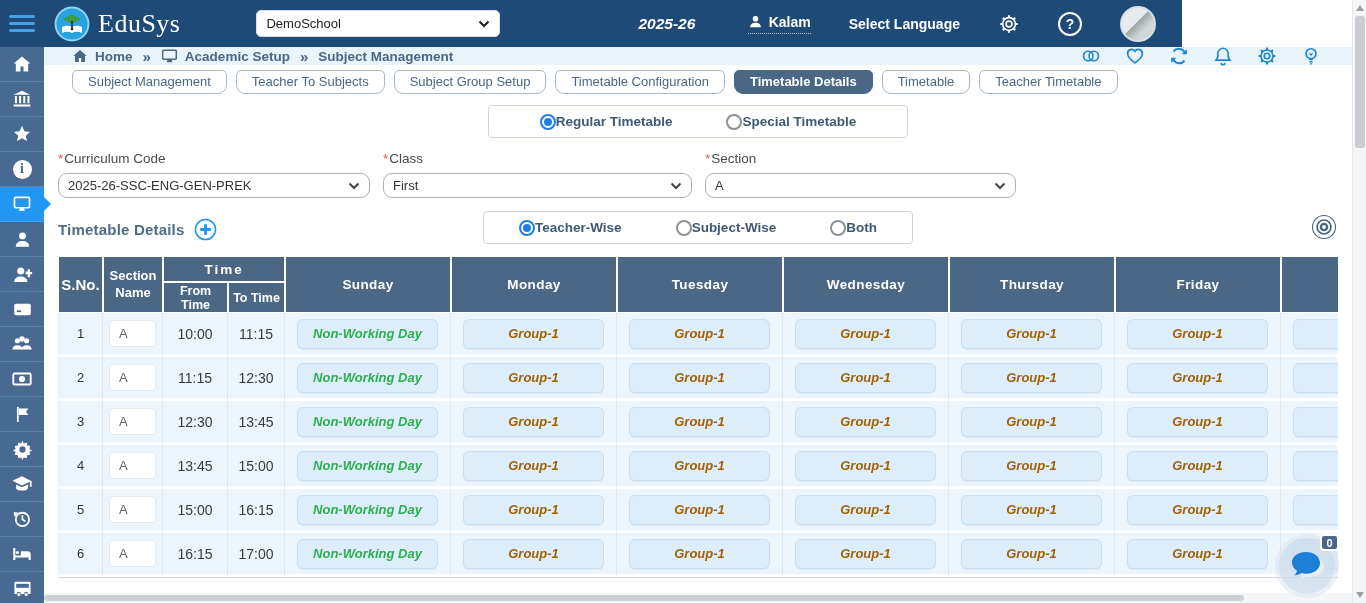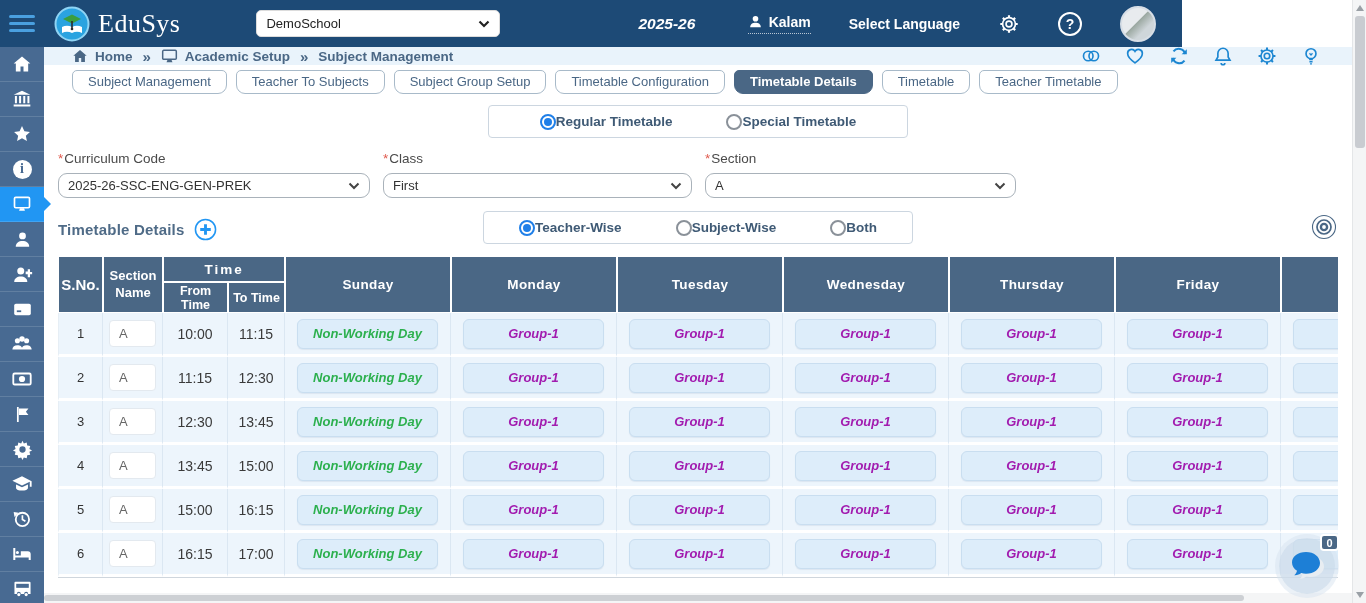--- a/index.html
+++ b/index.html
@@ -66,21 +66,21 @@
   thead th { background:#4a6785; color:#fff; font-weight:bold; border:1px solid #fff; text-align:center; }
   th.h-sno { font-size:15px; }
   th.h-sec { font-size:13px; line-height:1.25; }
   th.h-time { font-size:13.5px; height:26px; letter-spacing:2px; }
   th.h-sub { font-size:12.5px; height:31px; }
   th.day { font-size:13.5px; letter-spacing:.4px; height:57px; }
   tbody td { background:#edf5fc; border-right:1px solid #dbe7f2; border-bottom:3px solid #fff; height:44px; text-align:center; vertical-align:middle; }
   td.c-sno { font-size:13px; color:#333; border-left:1px solid #e6eef5; }
   td.c-time { font-size:14px; color:#3a3a3a; }
   .sec-input { width:47px; height:27px; background:#fff; border:1px solid #e3e9ef; border-radius:4px; margin:0 auto; text-align:left; padding:5px 0 0 9px; font-size:13px; color:#666; cursor:text; }
-  .slot-btn { margin:0 auto; width:calc(100% - 24px); height:30px; line-height:28px; background:#ddedfa; border:1px solid #c9def0; border-radius:6px; font-size:13px; font-weight:bold; font-style:italic; color:#a21caf; cursor:pointer; box-shadow:0 1px 1px rgba(120,150,180,.15); }
+  .slot-btn { margin:0 auto; width:calc(100% - 24px); height:30px; line-height:28px; background:#ddedfa; border:1px solid #c9def0; border-radius:6px; font-size:13px; font-weight:bold; font-style:italic; color:#a16207; cursor:pointer; box-shadow:0 1px 1px rgba(120,150,180,.15); }
   .slot-btn.nonwork { color:#2cb04e; }
 
   
   .vscroll { position:absolute; right:0; top:0; width:14px; height:603px; background:#f4f5f6; border-left:1px solid #e4e6e8; z-index:40; }
   .vthumb { position:absolute; left:2px; top:16px; width:10px; height:132px; background:#c9ccd1; border-radius:3px; cursor:pointer; }
   .arrow-up, .arrow-down { position:absolute; left:3px; width:0; height:0; cursor:pointer; }
   .arrow-up { top:5px; border-left:4px solid transparent; border-right:4px solid transparent; border-bottom:6px solid #9aa0a6; }
   .arrow-down { bottom:5px; border-left:4px solid transparent; border-right:4px solid transparent; border-top:6px solid #9aa0a6; }
   .hscroll { position:absolute; left:44px; bottom:0; width:1308px; height:10px; background:#f4f5f6; z-index:40; }
   .hthumb { position:absolute; left:0; top:2px; height:6px; width:1200px; background:#cdd0d4; border-radius:3px; cursor:pointer; }

